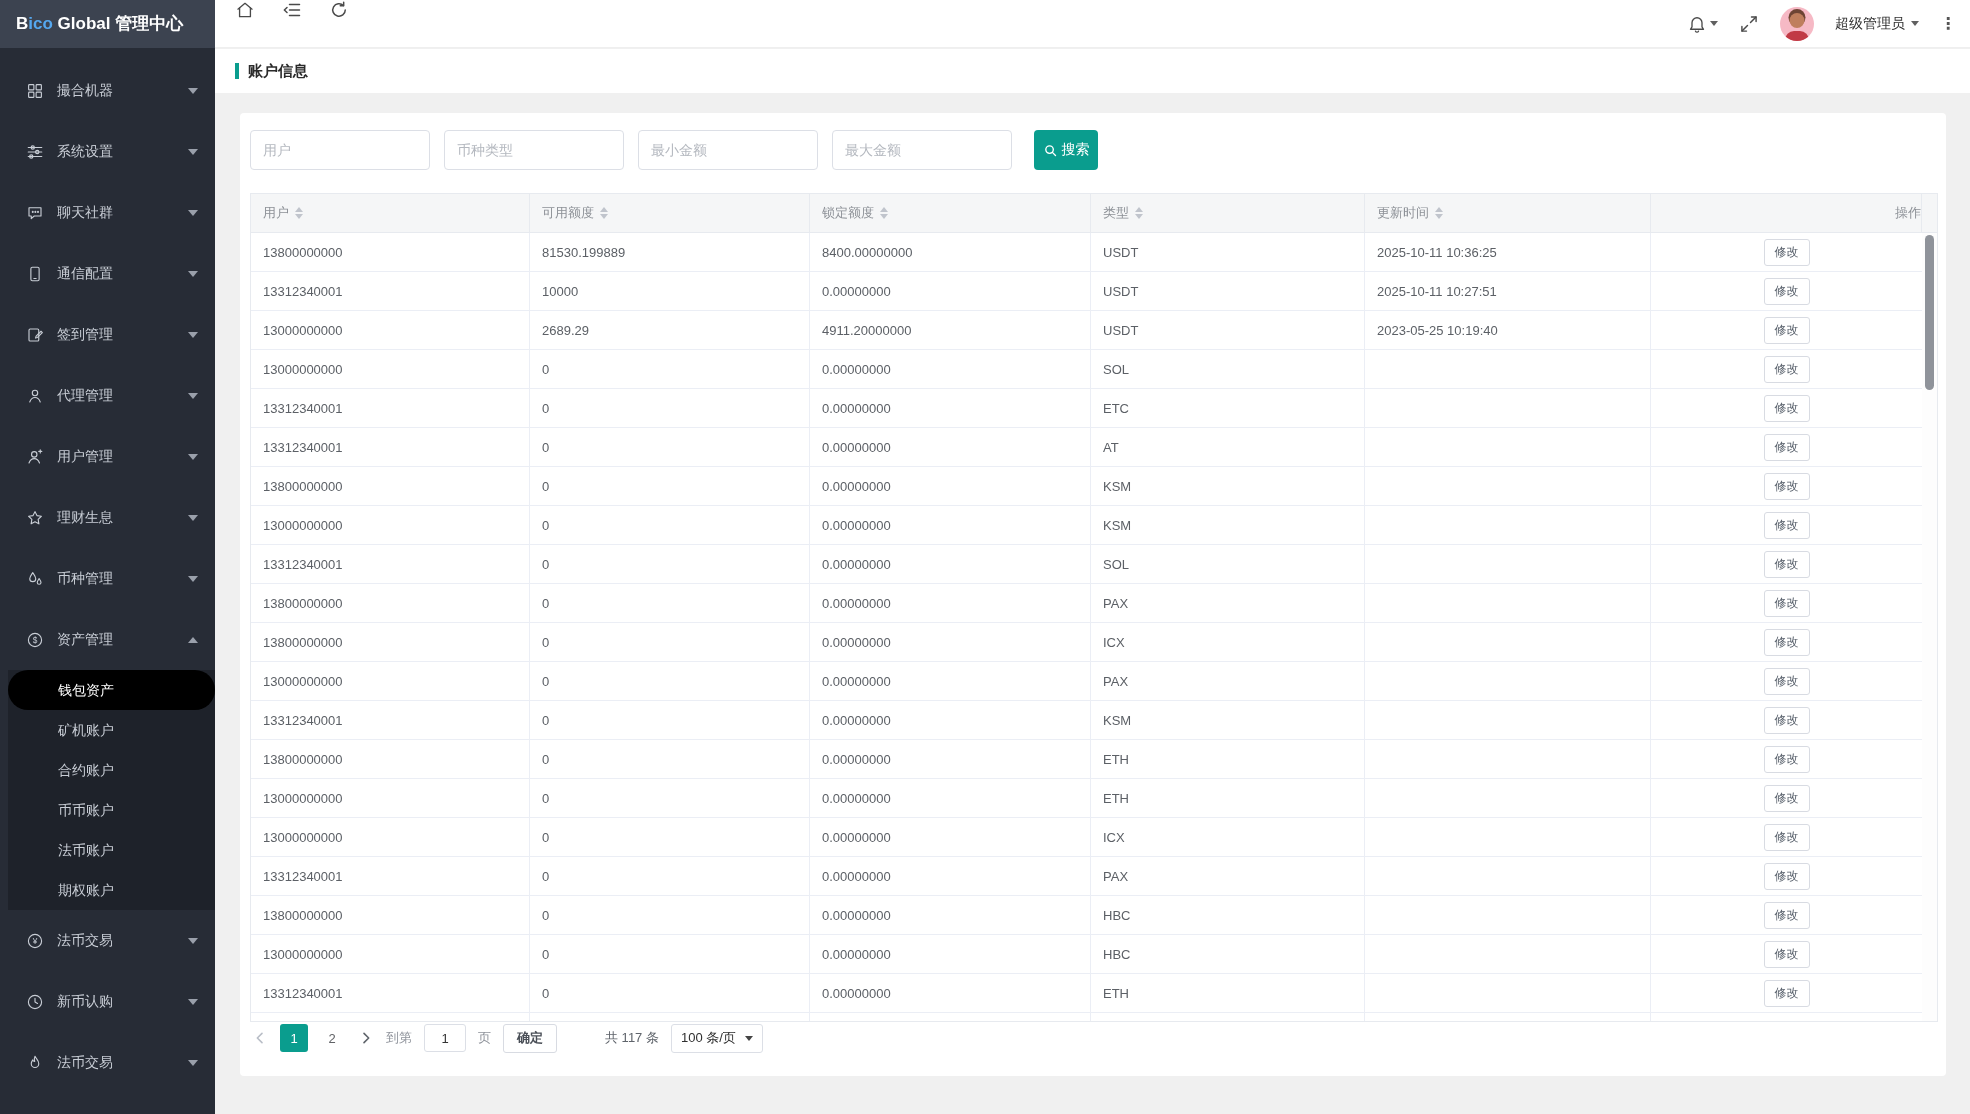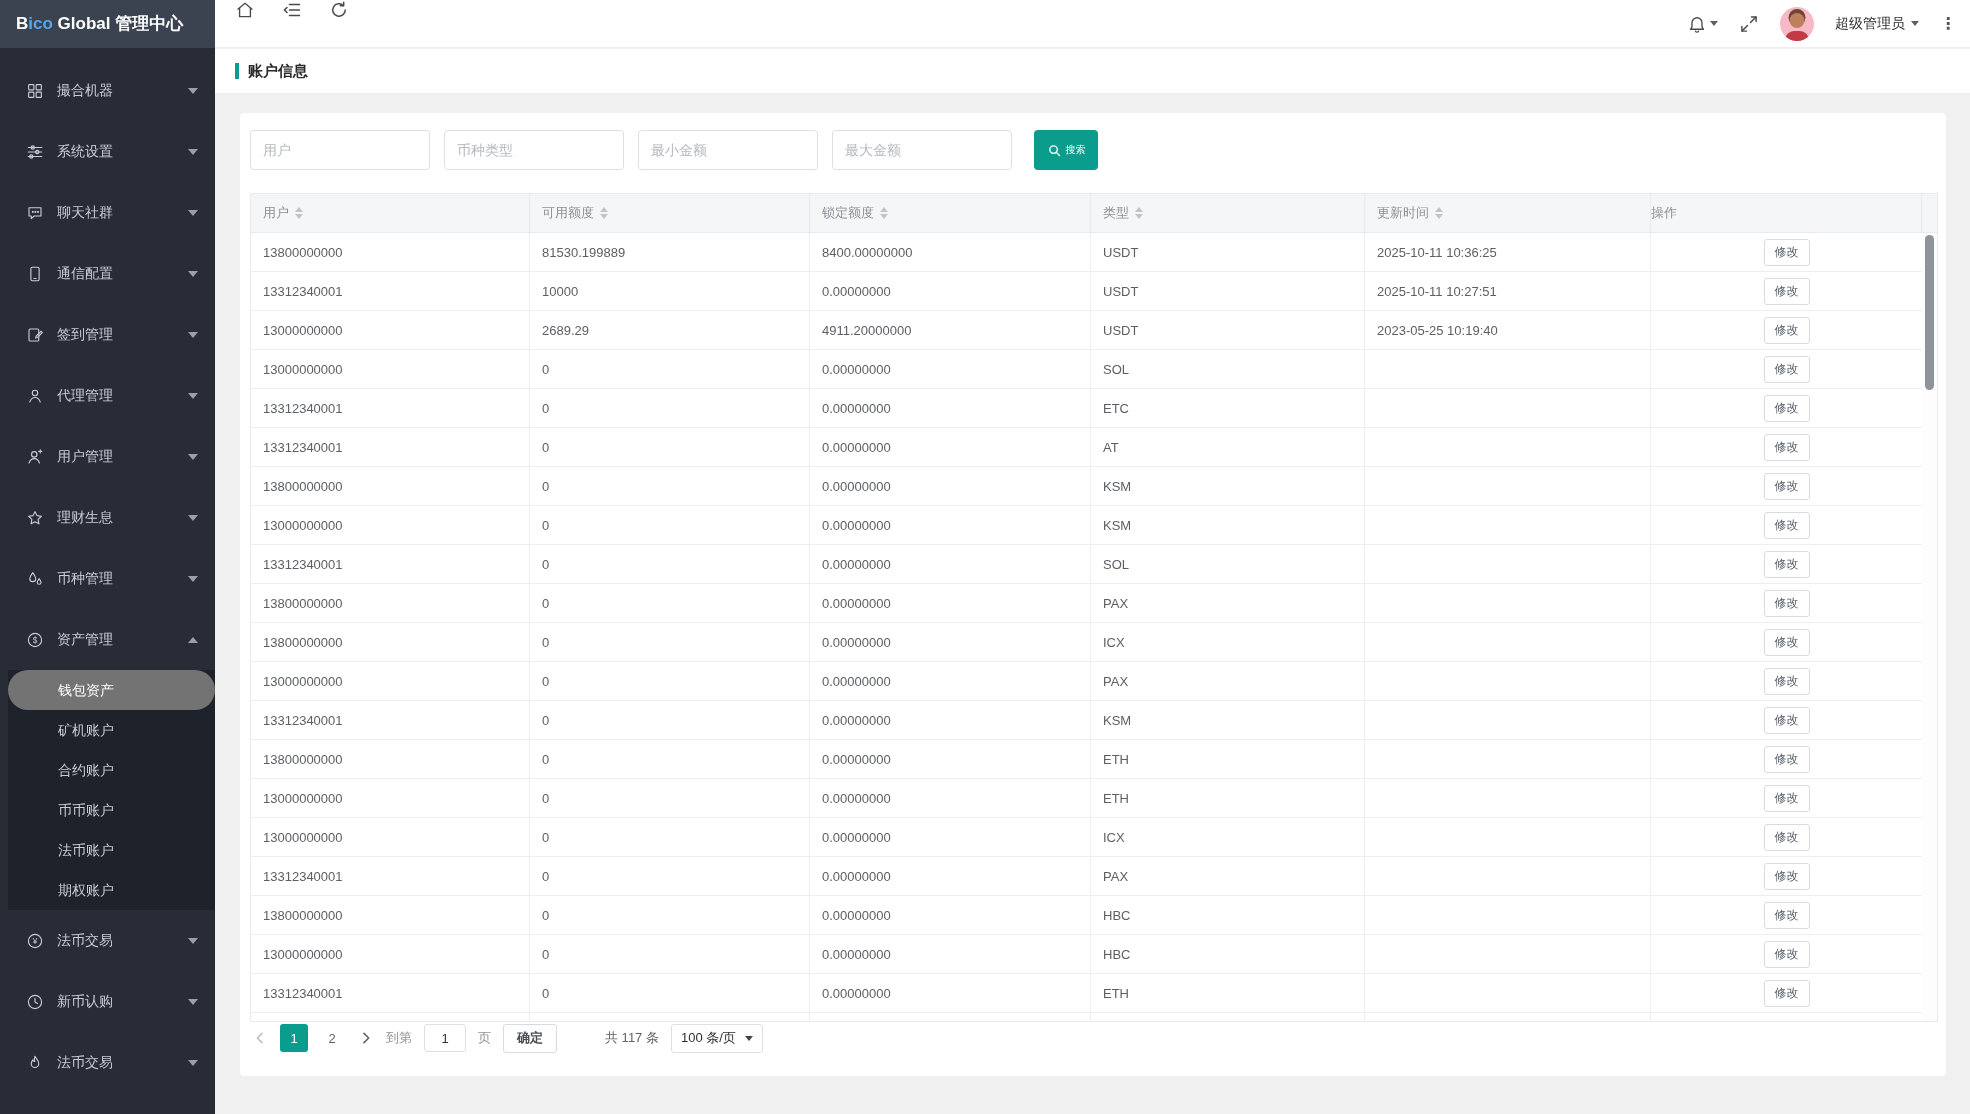--- a/index.html
+++ b/index.html
@@ -12,21 +12,21 @@
   .sidebar { position:absolute; left:0; top:0; bottom:0; width:215px; background:#272c36; z-index:3; }
   .logo { height:48px; line-height:48px; background:#3c4350; color:#fff; font-size:17px; font-weight:bold; padding-left:16px; white-space:nowrap; }
   .logo-accent { color:#55a8f0; }
   .nav { padding-top:12px;padding-left:8px; }
   .nav-item { display:flex; align-items:center; height:61px; padding:0 17px 0 18px; color:#c9ced6; font-size:14px; cursor:pointer; }
   .nav-icon { width:18px; height:18px; margin-right:13px; color:#c9ced6; flex:none; }
   .nav-caret { margin-left:auto; width:0; height:0; border-left:5px solid transparent; border-right:5px solid transparent; border-top:6px solid #9aa0ab; }
   .nav-caret.up { border-top:none; border-bottom:6px solid #9aa0ab; }
   .submenu { background:#1e222a; }
   .sub-item { height:40px; line-height:40px; padding-left:50px; font-size:14px; color:#c9ced6; cursor:pointer; }
-  .sub-item.active { background:#737373; color:#fff;border-radius:20px; }
+  .sub-item.active { background:#000000; color:#fff;border-radius:20px; }
 
   
   .topbar { position:absolute; left:215px; top:0; right:0; height:48px; background:#fff; border-bottom:1px solid #efefef; display:flex; padding:0 14px 0 20px; }
   .tb-icon { width:20px; height:20px; color:#4a4a4a; margin-right:27px; cursor:pointer; }
   .tb-right { margin-left:auto; display:flex; align-items:center; gap:21px; }
   .bell-wrap { display:flex; align-items:center; gap:3px; cursor:pointer; }
   .caret-sm { width:0; height:0; border-left:4px solid transparent; border-right:4px solid transparent; border-top:5px solid #606060; }
   .avatar { width:34px; height:34px; border-radius:50%; background:#f6b9c5; position:relative; overflow:hidden; cursor:pointer; }
   .avatar::before { content:""; position:absolute; left:50%; top:6px; transform:translateX(-50%); width:15px; height:15px; border-radius:50%; background:#bf7e5d; box-shadow:0 -3px 0 1px #6e4434; }
   .avatar::after { content:""; position:absolute; left:50%; bottom:-4px; transform:translateX(-50%); width:24px; height:14px; border-radius:9px 9px 0 0; background:#c13a45; }
@@ -36,27 +36,27 @@
   
   .title-bar { position:absolute; left:215px; top:49px; right:0; height:44px; background:#fff; display:flex; align-items:center; padding-left:20px; z-index:1; }
   .title-accent { width:4px; height:16px; background:#0a9d8e; margin-right:9px; }
   .page-title { font-size:15px; font-weight:bold; color:#2b2b2b; }
 
   
   .card { position:absolute; left:240px; top:113px; width:1706px; height:963px; background:#fff; border-radius:4px; }
   .filters { position:absolute; left:10px; top:17px; display:flex; align-items:center; }
   .filter-input { width:180px; height:40px; border:1px solid #dcdfe6; border-radius:4px; padding:0 12px; font-size:14px; color:#333; margin-right:14px; outline:none; background:#fff; }
   .filter-input::placeholder { color:#b4b8bf; }
-  .search-btn { width:64px; height:40px; margin-left:8px; background:#0a9d8e; border:none; border-radius:4px; color:#fff; font-size:10px; display:flex; align-items:center; justify-content:center; gap:4px; cursor:pointer; }
+  .search-btn { width:64px; height:40px; margin-left:8px; background:#0a9d8e; border:none; border-radius:4px; color:#fff; font-size:14px; display:flex; align-items:center; justify-content:center; gap:4px; cursor:pointer; }
 
   
   .table-wrap { position:absolute; left:10px; top:80px; width:1688px; border:1px solid #e7eaef; }
   .t-head { display:flex; background:#f5f6f7; height:39px; }
   .th { display:flex; align-items:center; padding-left:12px; font-size:13px; color:#8c9096; border-right:1px solid #e7eaef; border-bottom:1px solid #e7eaef; flex:none; }
-  .th.center { justify-content:flex-start; padding-left:0; }
+  .th.center { justify-content:flex-end; padding-left:0; }
   .th.gutter { border-right:none; padding:0; }
   .sort { display:inline-flex; flex-direction:column; margin-left:6px; gap:2px; cursor:pointer; }
   .sort i { width:0; height:0; border-left:4px solid transparent; border-right:4px solid transparent; }
   .sort .up { border-bottom:5px solid #c0c4cc; }
   .sort .dn { border-top:5px solid #c0c4cc; }
   .t-body { position:relative; height:788px; overflow:hidden; background:#fff; }
   .t-row { display:flex; height:39px; border-bottom:1px solid #ebeef5; }
   .td { font-size:13px; color:#5c6066; display:flex; align-items:center; padding-left:12px; border-right:1px solid #ebeef5; flex:none; overflow:hidden; }
   .td.center { justify-content:center; padding-left:0; }
   .edit-btn { padding:4px 10px; font-size:12px; color:#58606b; background:#fff; border:1px solid #d8dbe2; border-radius:3px; cursor:pointer; }

